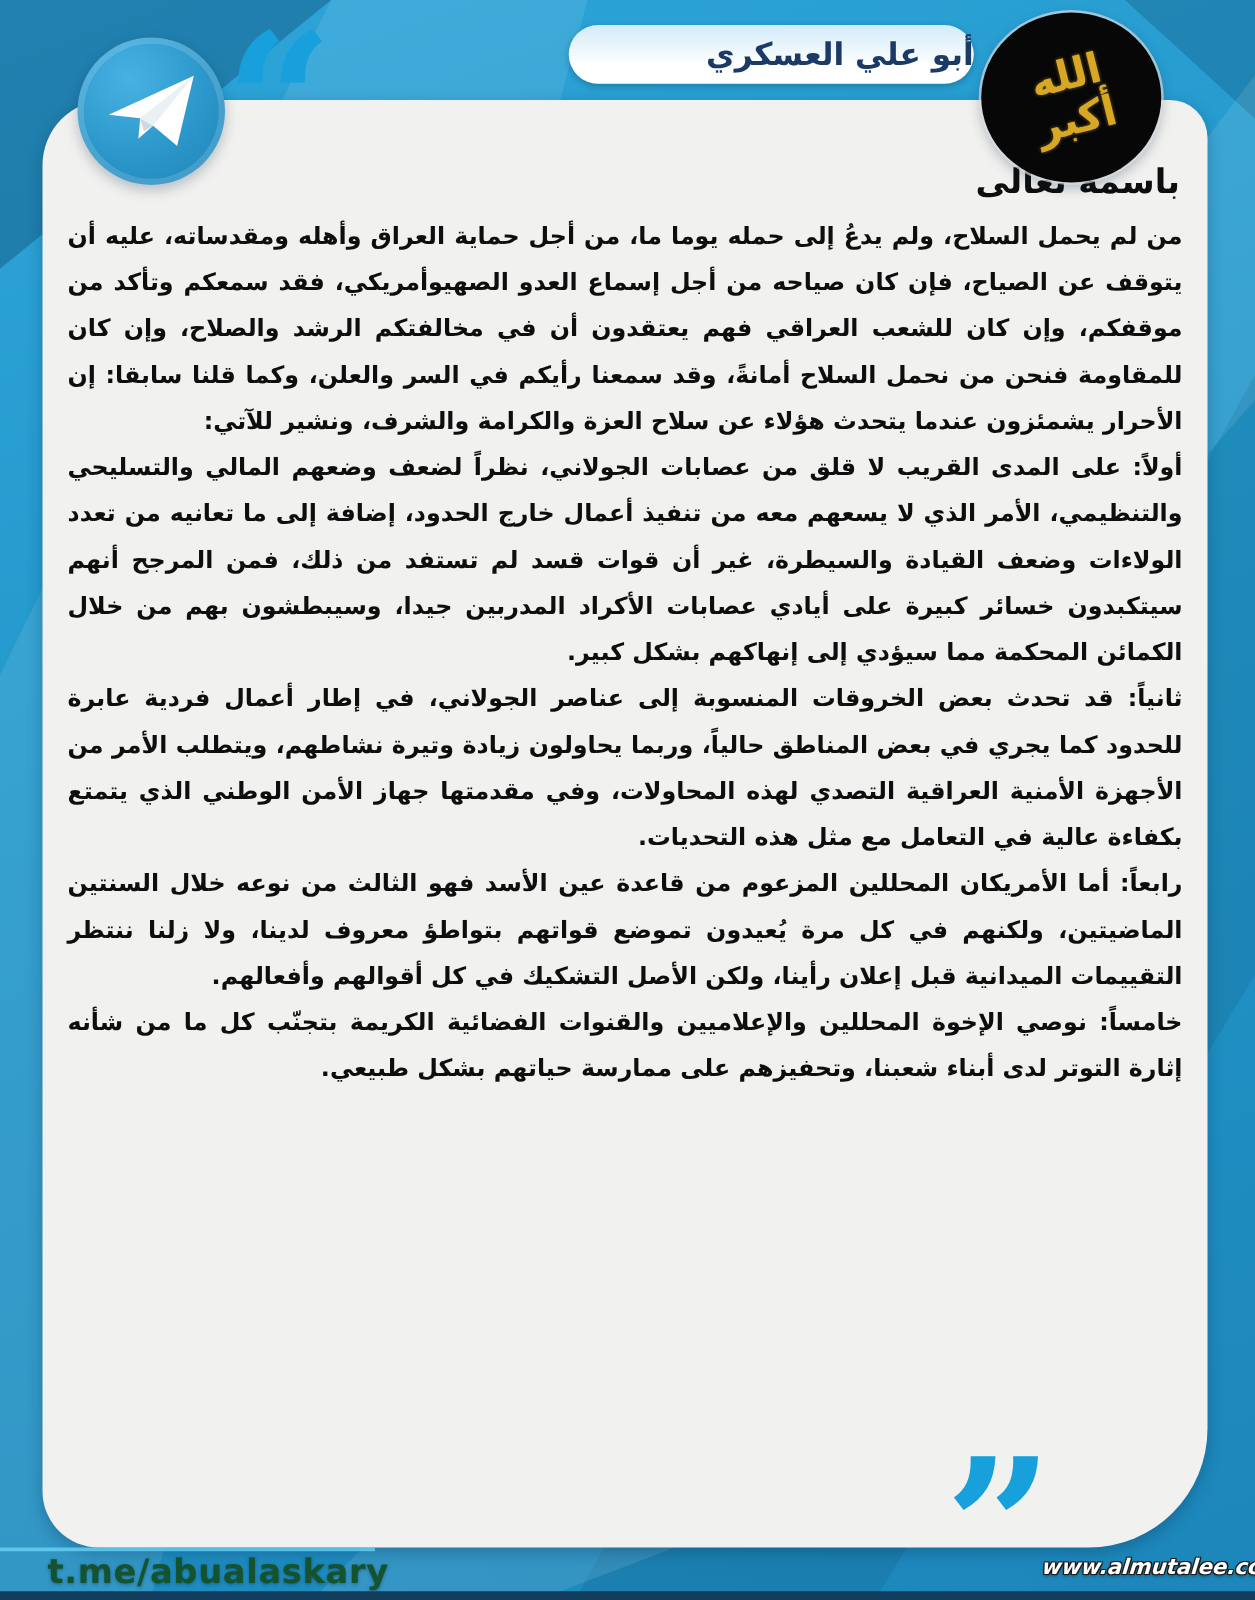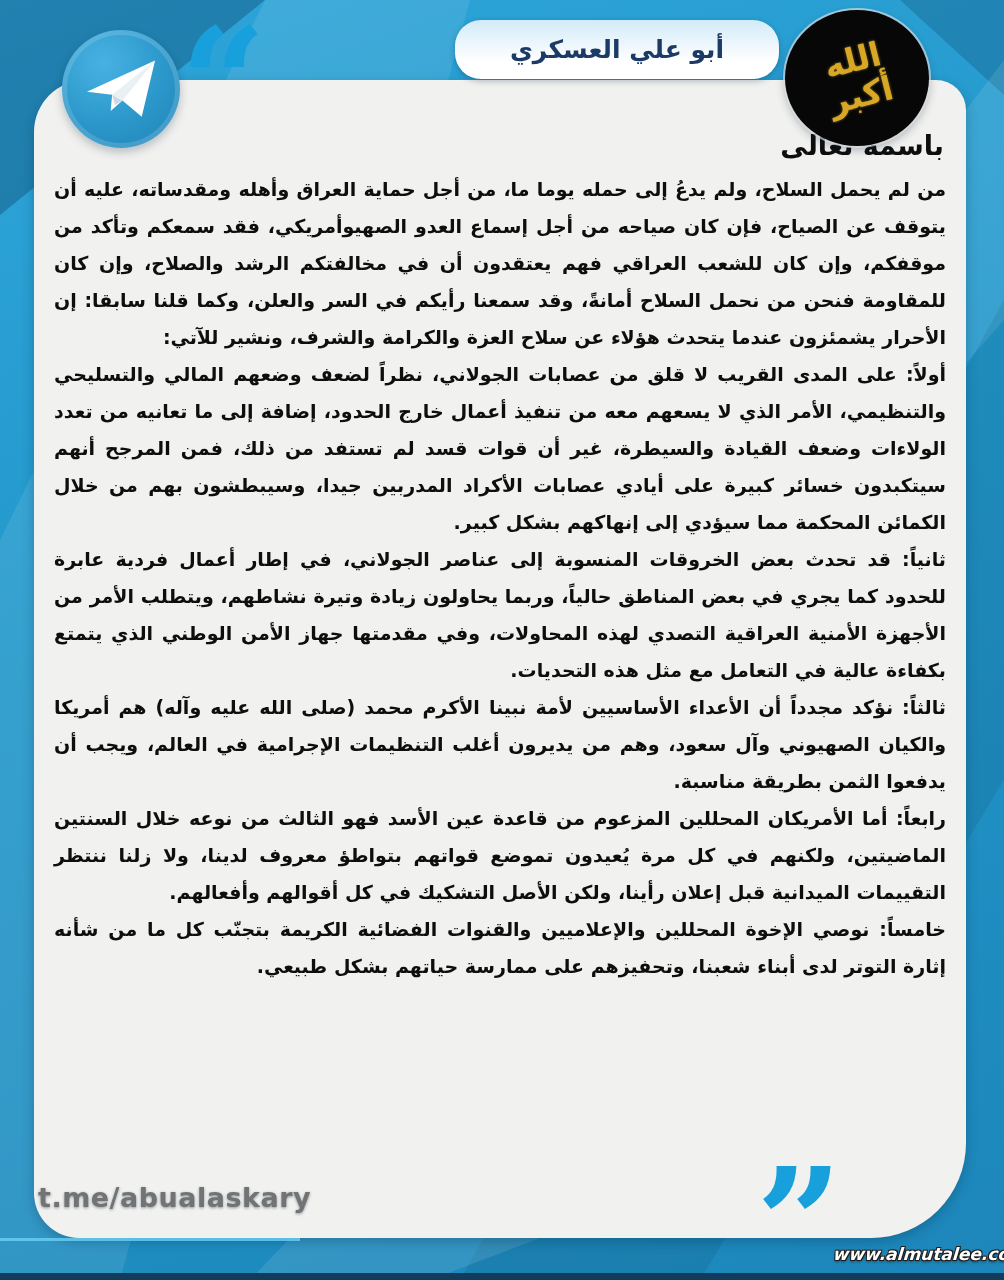--- a/index.html
+++ b/index.html
@@ -32,42 +32,42 @@
   .tg-circle svg{position:absolute;left:22px;top:26px;}
   
   .quote{
     position:absolute;color:#18a0dc;font-family:"DejaVu Serif","Liberation Serif",serif;
     font-weight:bold;font-size:150px;line-height:100px;letter-spacing:-6px;
   }
   .quote.open{left:180px;top:32px;}
   .quote.close{left:756px;top:1172px;}
   
   .pill{
-    position:absolute;left:455px;top:20px;width:324px;height:59px;border-radius:26px;
+    position:absolute;left:455px;top:20px;width:324px;height:47px;border-radius:26px;
     background:linear-gradient(#d2ebf8 0%,#ffffff 70%);
     box-shadow:0 2px 6px rgba(0,40,70,.3);
-    display:flex;align-items:center;justify-content:center;
+    display:flex;align-items:center;justify-content:flex-end;
   }
   .pill span{font-size:25px;font-weight:bold;color:#1c3a66;direction:rtl;}
   
   .emblem{
     position:absolute;left:785px;top:10px;width:144px;height:136px;border-radius:50%;
     background:#070707;
     box-shadow:0 0 0 2px rgba(225,225,225,.65),0 4px 10px rgba(0,30,60,.3);
     display:flex;align-items:center;justify-content:center;overflow:hidden;
   }
   .emblem .cal{
     color:#d8a825;font-size:33px;line-height:36px;font-weight:bold;text-align:center;
     width:86px;transform:rotate(-14deg);direction:rtl;
     text-shadow:0 0 3px rgba(255,215,90,.45);
   }
   
   .cyan-line{position:absolute;left:0;top:1238px;width:300px;height:3px;background:rgba(110,214,248,.75);}
   .tme{
-    position:absolute;left:38px;top:1182px;font-size:27px;font-weight:bold;color:#737373;
+    position:absolute;left:38px;top:1242px;font-size:27px;font-weight:bold;color:#14532d;
     letter-spacing:.5px;text-shadow:0 1px 3px rgba(0,40,70,.45);text-align:center;
   }
   .watermark{
     position:absolute;left:834px;top:1244px;font-size:17px;font-style:italic;font-weight:bold;
     color:#ffffff;transform:skewX(-6deg);
     text-shadow:-1px -1px 0 #1d1d1d,1px -1px 0 #1d1d1d,-1px 1px 0 #1d1d1d,1px 1px 0 #1d1d1d,0 2px 3px rgba(0,0,0,.5);
   }
   .bottom-strip{position:absolute;left:0;top:1273px;width:1004px;height:7px;background:#113c5c;}
 </style>
 </head>
@@ -82,21 +82,20 @@
   <polygon points="290,1238 540,1238 430,1280 250,1280" fill="rgba(255,255,255,0.10)"></polygon>
 </svg>
 
 <div class="card">
   <div class="card-inner">
     <p class="basmala">باسمه تعالى</p>
     <div class="body-text">
       <p>من لم يحمل السلاح، ولم يدعُ إلى حمله يوما ما، من أجل حماية العراق وأهله ومقدساته، عليه أن يتوقف عن الصياح، فإن كان صياحه من أجل إسماع العدو الصهيوأمريكي، فقد سمعكم وتأكد من موقفكم، وإن كان للشعب العراقي فهم يعتقدون أن في مخالفتكم الرشد والصلاح، وإن كان للمقاومة فنحن من نحمل السلاح أمانةً، وقد سمعنا رأيكم في السر والعلن، وكما قلنا سابقا: إن الأحرار يشمئزون عندما يتحدث هؤلاء عن سلاح العزة والكرامة والشرف، ونشير للآتي:</p>
       <p>أولاً: على المدى القريب لا قلق من عصابات الجولاني، نظراً لضعف وضعهم المالي والتسليحي والتنظيمي، الأمر الذي لا يسعهم معه من تنفيذ أعمال خارج الحدود، إضافة إلى ما تعانيه من تعدد الولاءات وضعف القيادة والسيطرة، غير أن قوات قسد لم تستفد من ذلك، فمن المرجح أنهم سيتكبدون خسائر كبيرة على أيادي عصابات الأكراد المدربين جيدا، وسيبطشون بهم من خلال الكمائن المحكمة مما سيؤدي إلى إنهاكهم بشكل كبير.</p>
       <p>ثانياً: قد تحدث بعض الخروقات المنسوبة إلى عناصر الجولاني، في إطار أعمال فردية عابرة للحدود كما يجري في بعض المناطق حالياً، وربما يحاولون زيادة وتيرة نشاطهم، ويتطلب الأمر من الأجهزة الأمنية العراقية التصدي لهذه المحاولات، وفي مقدمتها جهاز الأمن الوطني الذي يتمتع بكفاءة عالية في التعامل مع مثل هذه التحديات.</p>
-      <p>ثالثاً: نؤكد مجدداً أن الأعداء الأساسيين لأمة نبينا الأكرم محمد (صلى الله عليه وآله) هم أمريكا والكيان الصهيوني وآل سعود، وهم من يديرون أغلب التنظيمات الإجرامية في العالم، ويجب أن يدفعوا الثمن بطريقة مناسبة.</p>
       <p>رابعاً: أما الأمريكان المحللين المزعوم من قاعدة عين الأسد فهو الثالث من نوعه خلال السنتين الماضيتين، ولكنهم في كل مرة يُعيدون تموضع قواتهم بتواطؤ معروف لدينا، ولا زلنا ننتظر التقييمات الميدانية قبل إعلان رأينا، ولكن الأصل التشكيك في كل أقوالهم وأفعالهم.</p>
       <p>خامساً: نوصي الإخوة المحللين والإعلاميين والقنوات الفضائية الكريمة بتجنّب كل ما من شأنه إثارة التوتر لدى أبناء شعبنا، وتحفيزهم على ممارسة حياتهم بشكل طبيعي.</p>
     </div>
   </div>
 </div>
 
 <div class="tg-circle">
   <svg width="74" height="64" viewBox="0 0 100 86" xmlns="http://www.w3.org/2000/svg">
     <path d="M4 48 L96 6 L78 82 L52 60 L36 74 L38 52 Z" fill="#ffffff"></path>
     <path d="M38 52 L52 60 L42 66 Z" fill="#cdd9e0"></path>

